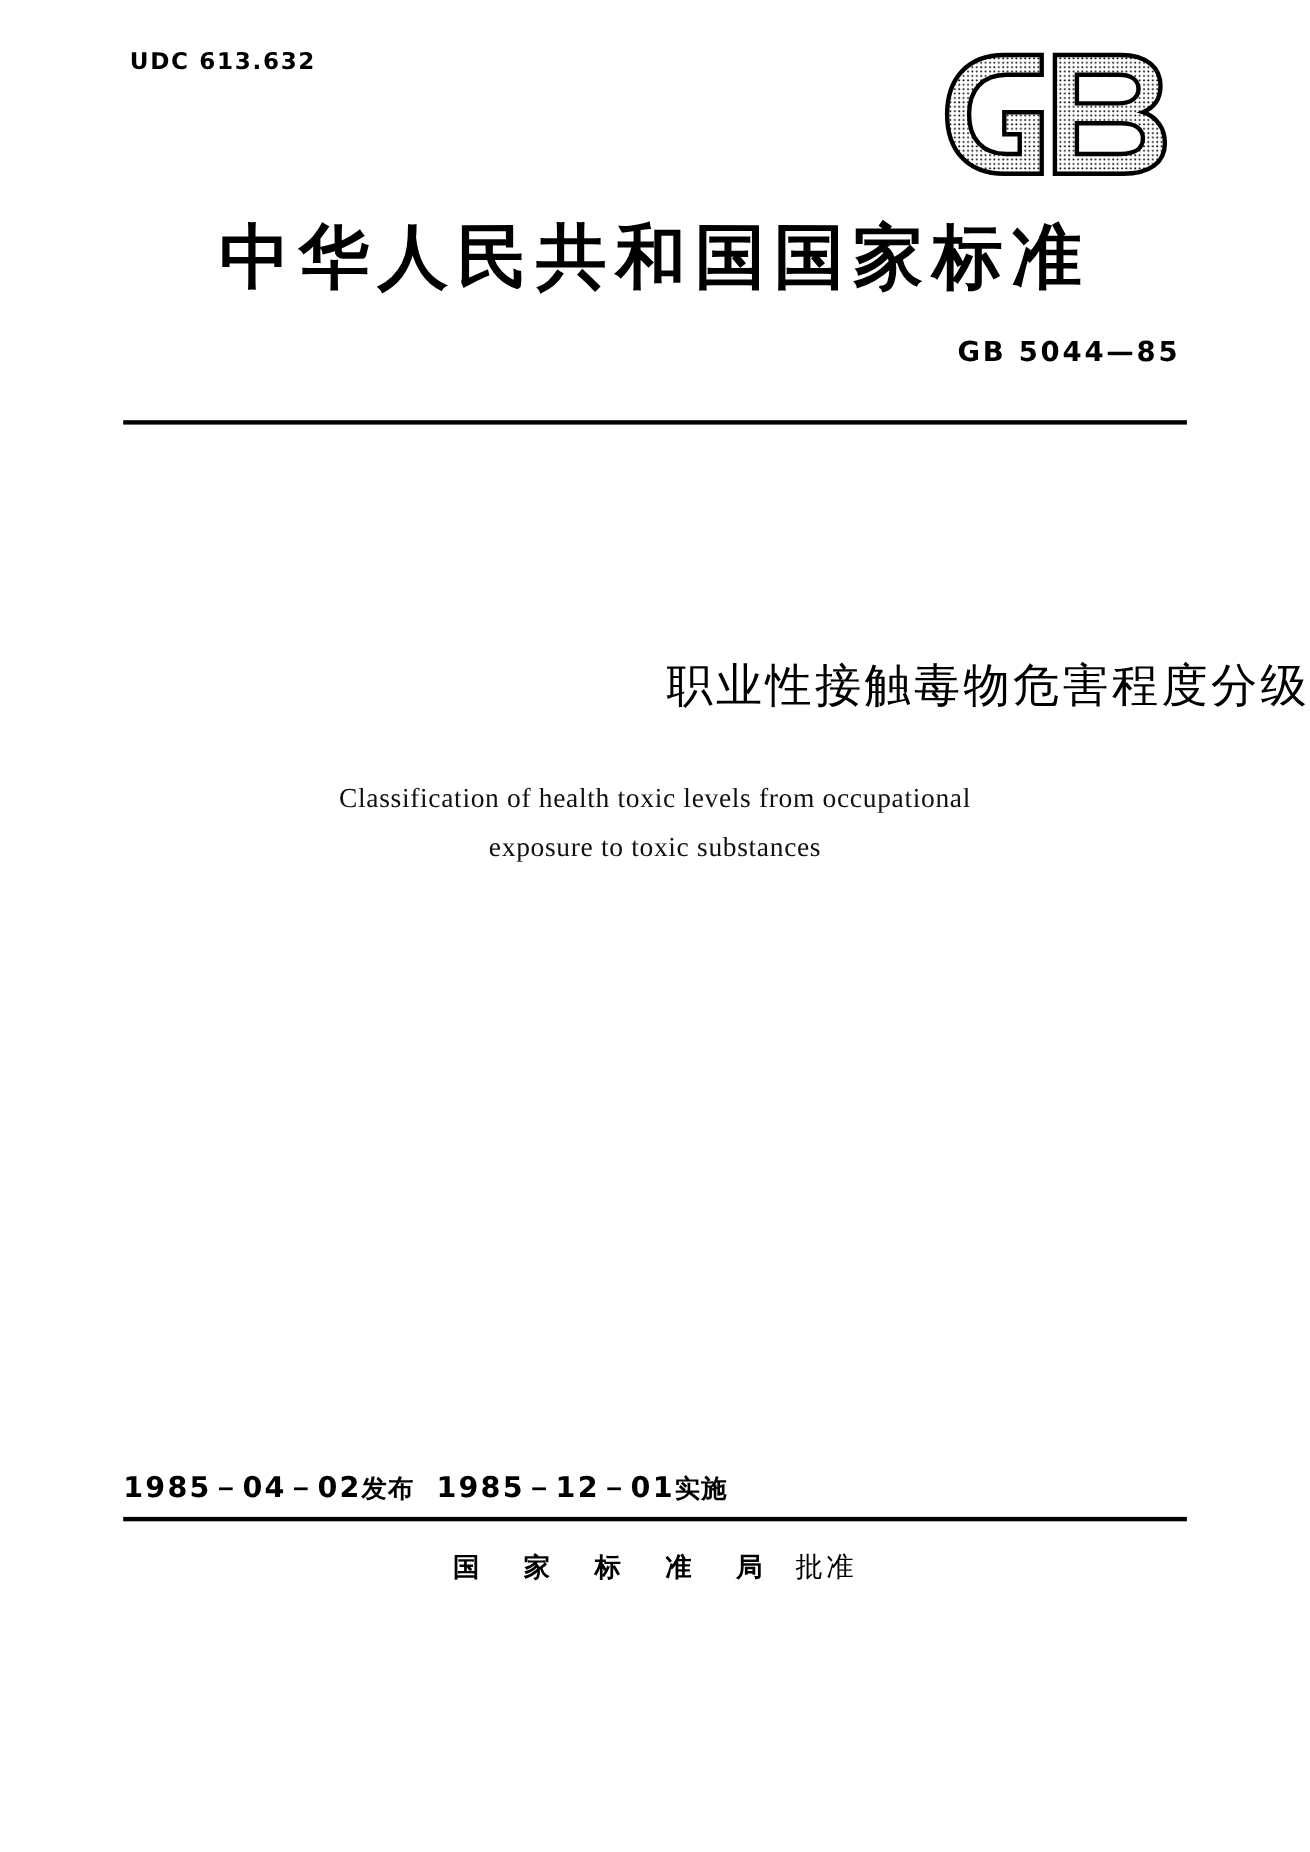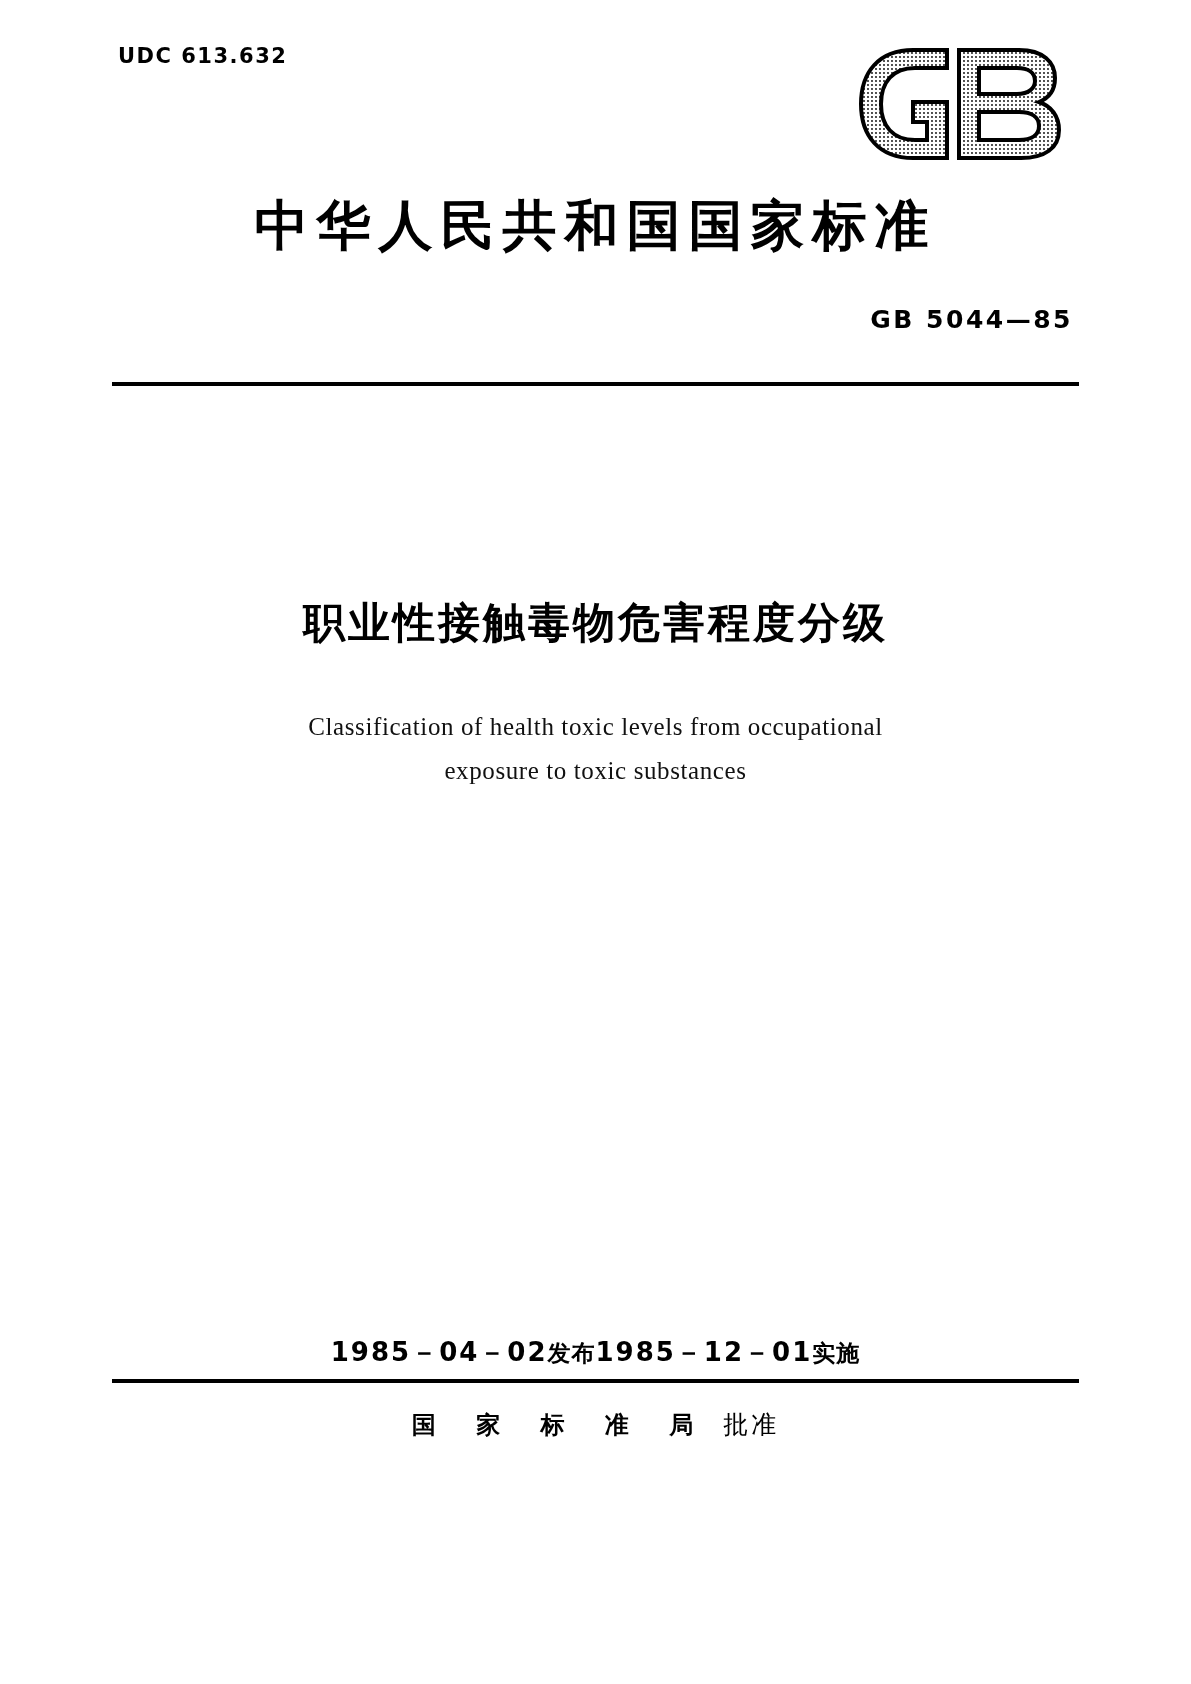--- a/index.html
+++ b/index.html
@@ -46,21 +46,21 @@
   .gb-emblem svg { display: block; }
 
   
   .national-title {
     position: absolute;
     left: 0;
     right: 0;
     top: 190px;
     text-align: center;
     font-family: "DejaVu Sans", sans-serif;
-    font-size: 54px;
+    font-size: 64px;
     font-weight: bold;
     letter-spacing: 8px;
     color: #000;
   }
 
   
   .std-number {
     position: absolute;
     right: 118px;
     top: 305px;
@@ -78,24 +78,24 @@
     top: 382px;
     border-top: 4px solid #000;
   }
 
   
   .doc-title-cn {
     position: absolute;
     left: 0;
     right: 0;
     top: 595px;
-    text-align: center;
+    text-align: right;
     font-family: "DejaVu Sans", sans-serif;
     font-size: 42px;
-    font-weight: bold;
+    font-weight: normal;
     letter-spacing: 3px;
   }
 
   
   .doc-title-en {
     position: absolute;
     left: 50%;
     transform: translateX(-50%);
     top: 705px;
     width: 760px;
@@ -107,26 +107,27 @@
     color: #111;
   }
 
   
   .dates {
     position: absolute;
     left: 112px;
     right: 112px;
     top: 1335px;
     display: flex;
-    justify-content: center;
+    justify-content: flex-start;
     align-items: flex-end;
     font-family: "DejaVu Sans", sans-serif;
     font-size: 26px;
     font-weight: bold;
     letter-spacing: 2px;
+    gap: 20px;
   }
   .dates .date-item .suffix {
     font-size: 23px;
     letter-spacing: 1px;
   }
 
   
   .rule-bottom {
     position: absolute;
     left: 112px;

